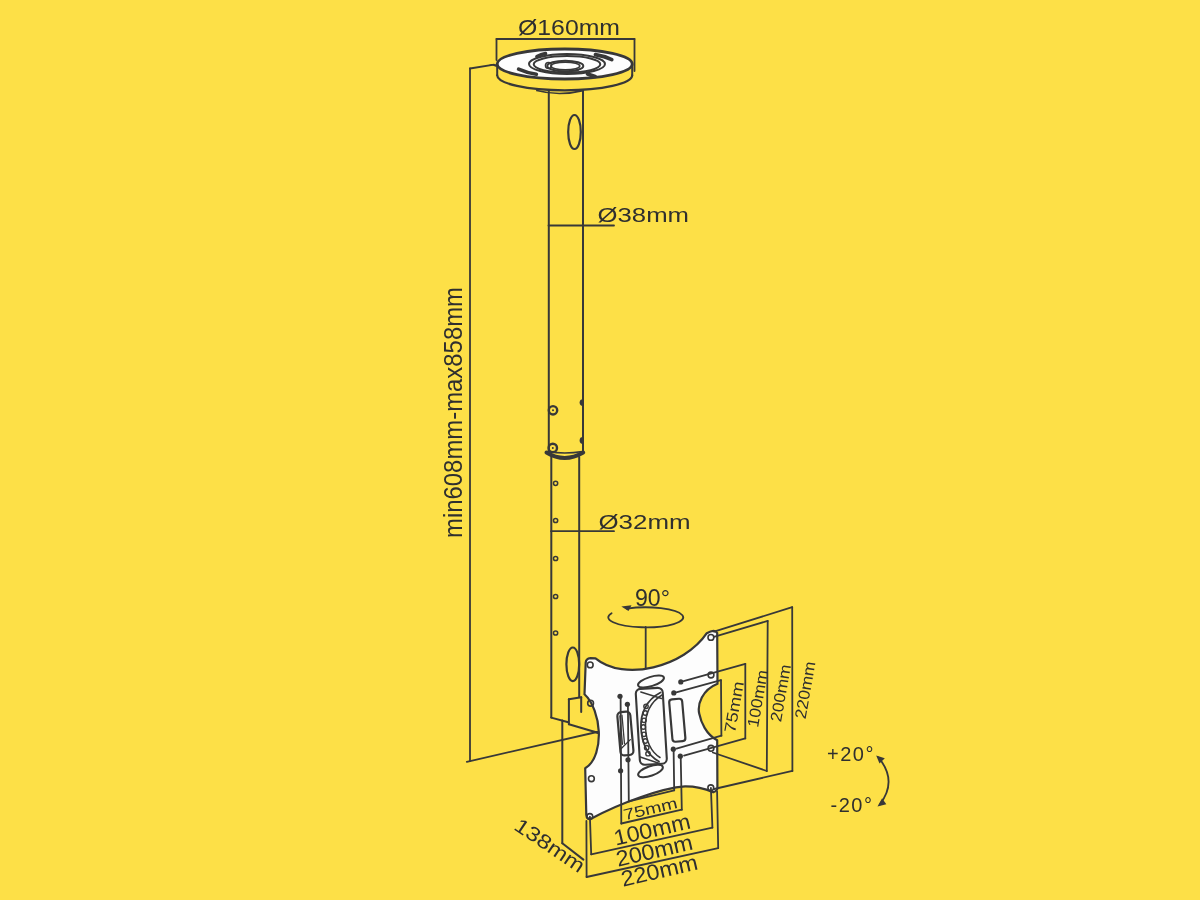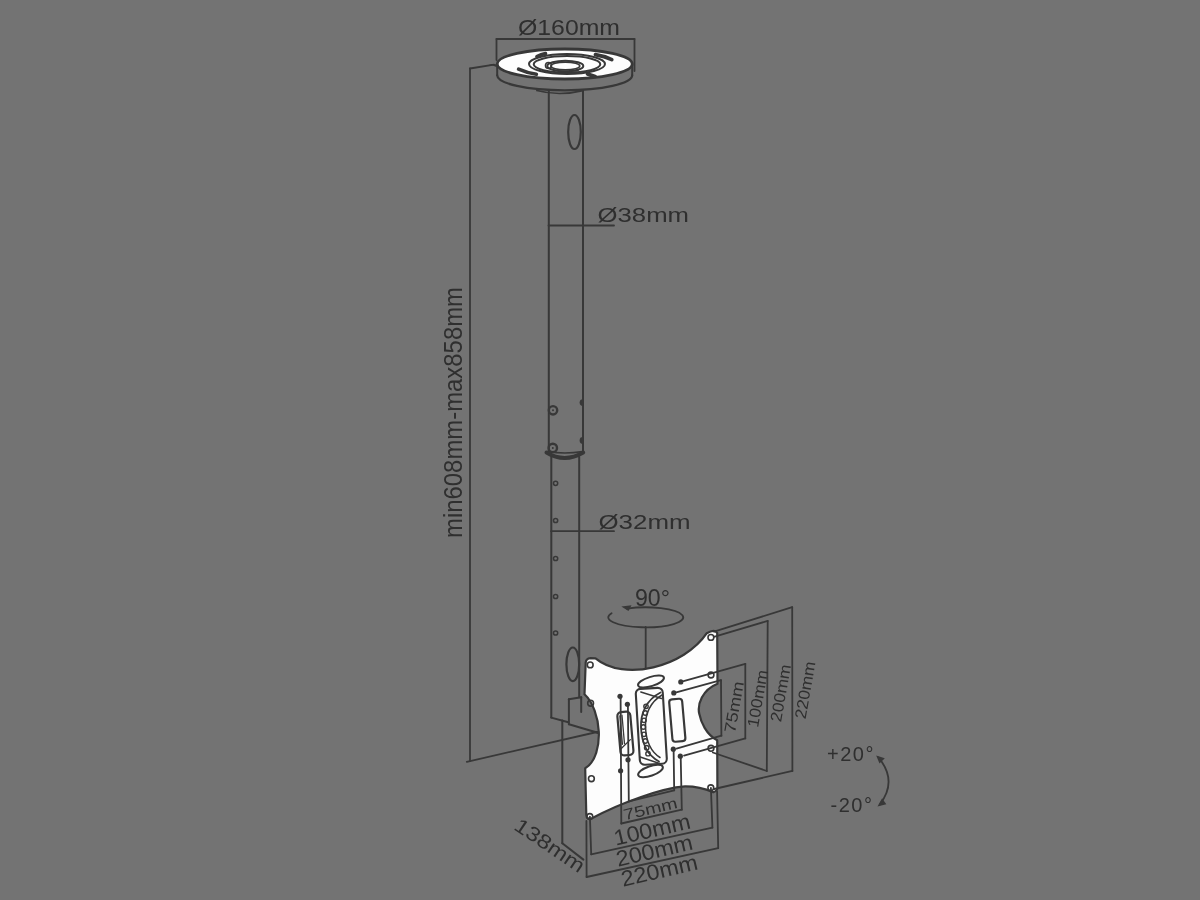--- a/index.html
+++ b/index.html
@@ -1,16 +1,16 @@
 <!DOCTYPE html>
 <html><head>
 <meta charset="utf-8">
 <style>
   html,body{margin:0;padding:0;background:#fff;}
-  .wrap{width:1200px;height:900px;background:#737373;position:relative;overflow:hidden;}
+  .wrap{width:1200px;height:900px;background:#fde047;position:relative;overflow:hidden;}
   svg{display:block;}
   text{font-family:"Liberation Sans",sans-serif;fill:#2f2f2f;stroke:none !important;}
 </style>
 </head>
 <body>
 <div class="wrap">
 <svg width="1200" height="900" viewBox="0 0 1200 900">
 <g fill="none" stroke="#383838" stroke-width="2" stroke-linecap="round" stroke-linejoin="round">
 
 <g stroke-width="1.8">

